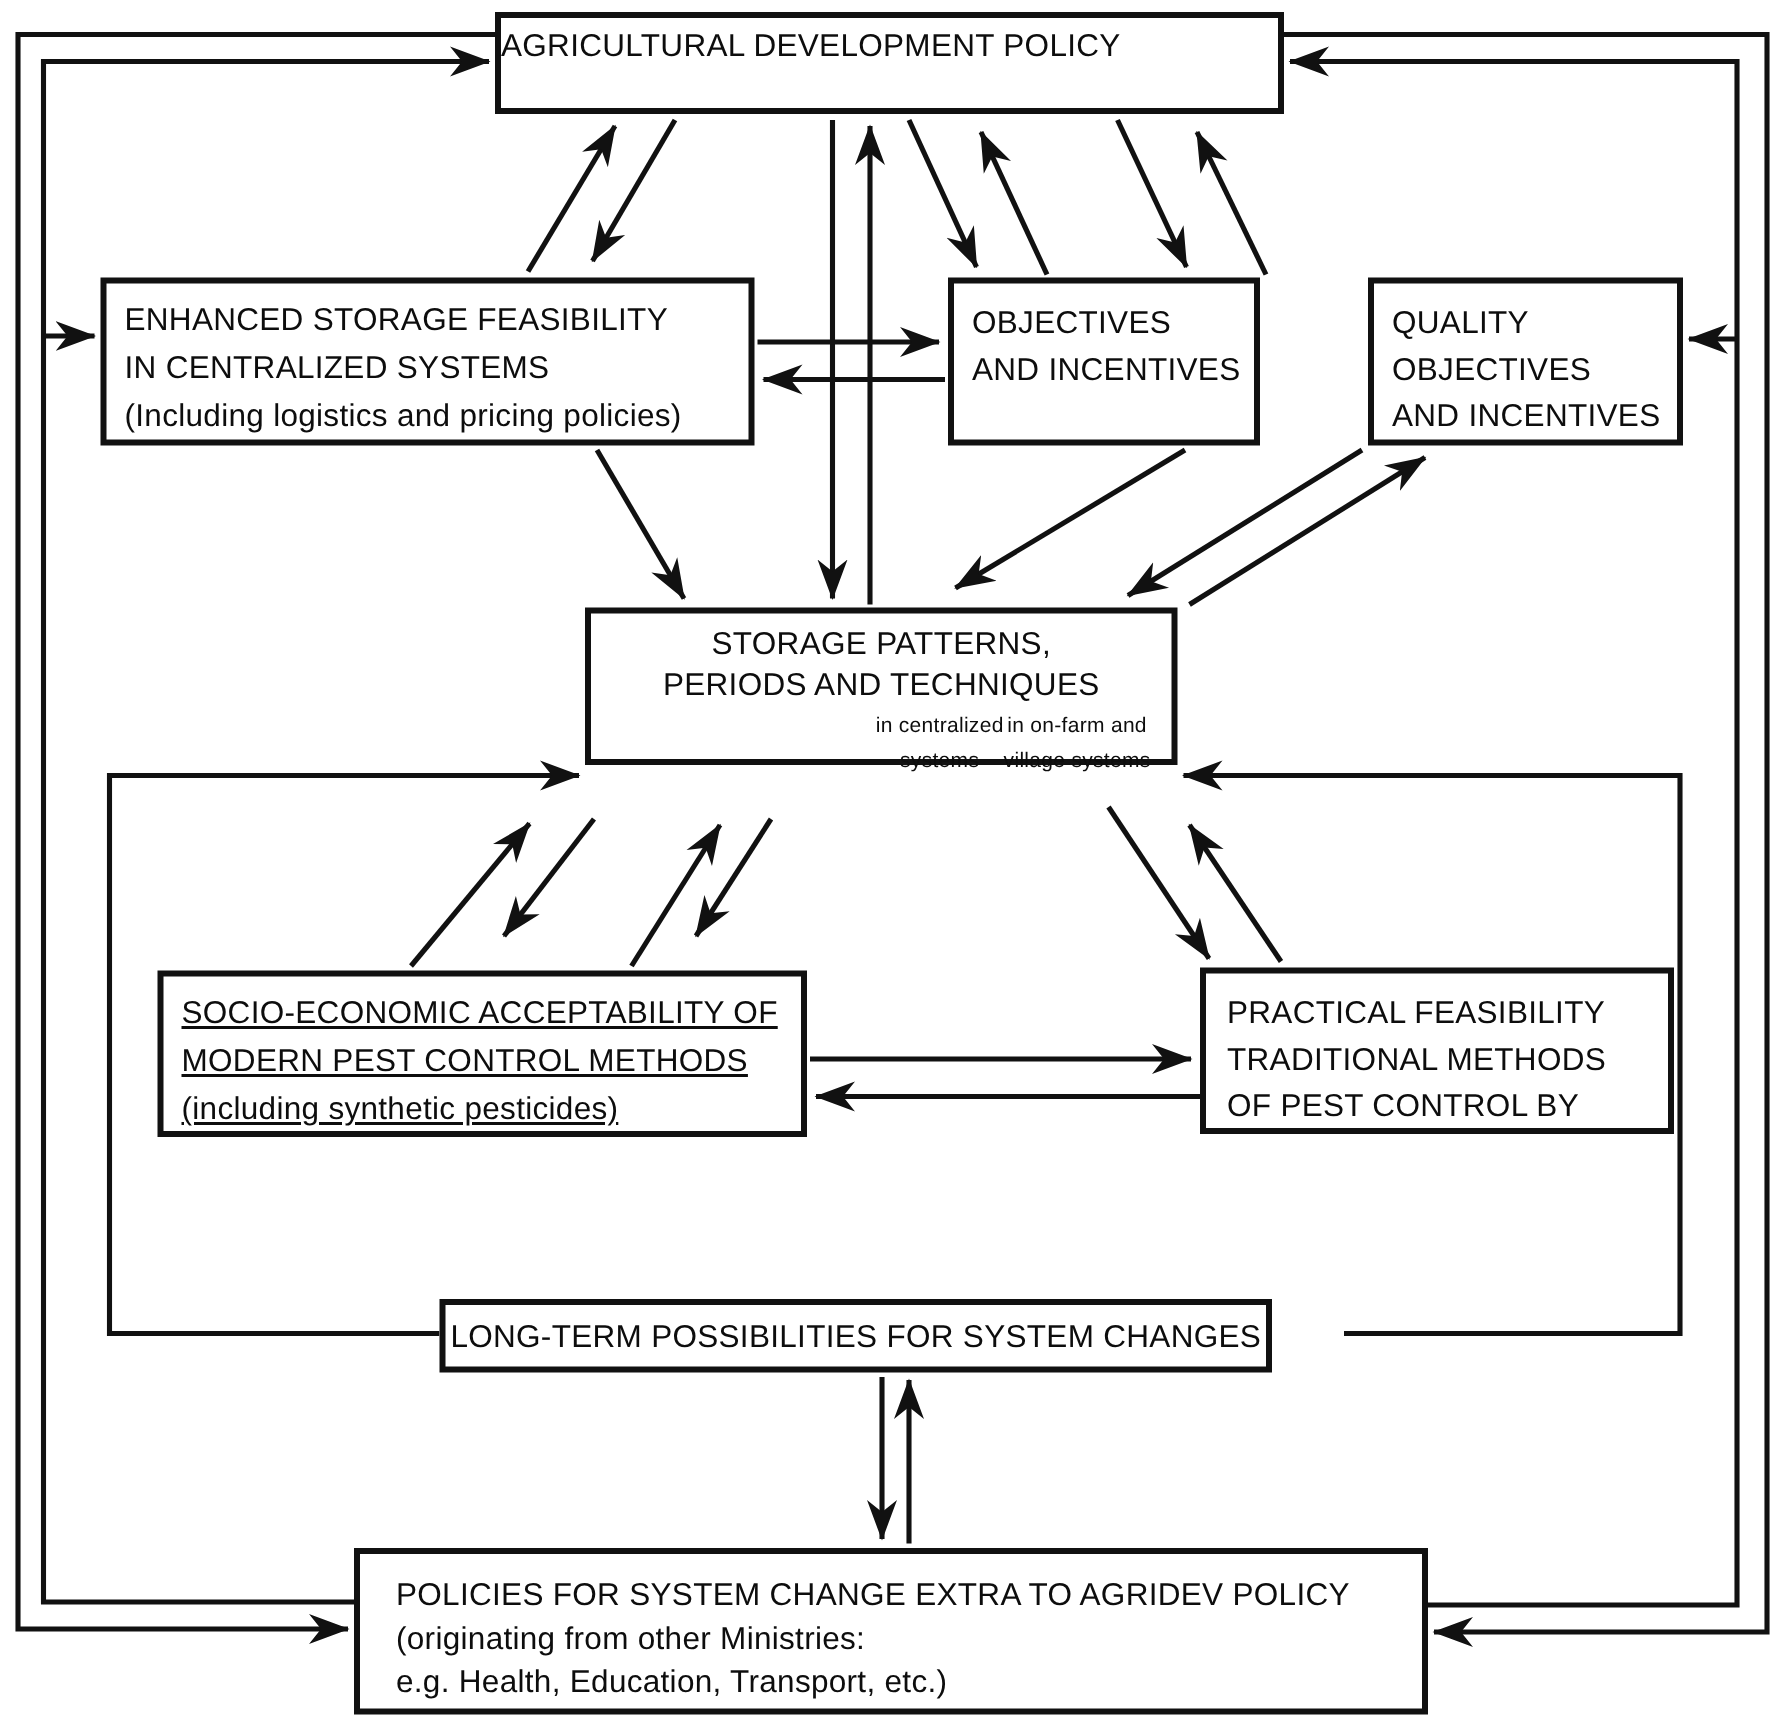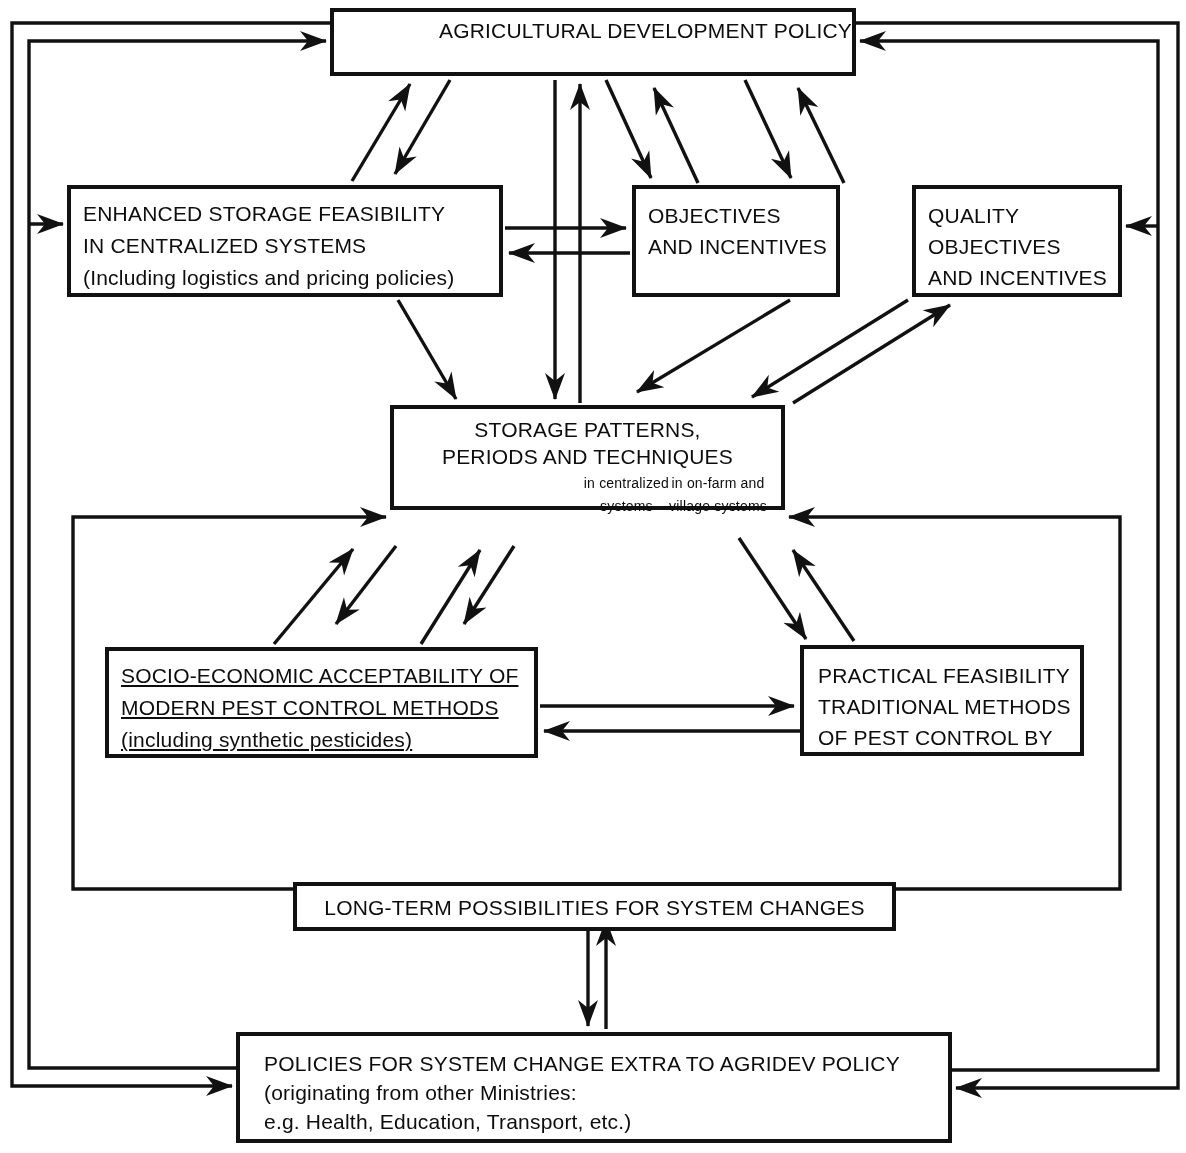--- a/index.html
+++ b/index.html
@@ -6,30 +6,30 @@
   #canvas{
     position:relative;width:1186px;height:1153px;background:#ffffff;
     font-family:"Liberation Sans",sans-serif;color:#0d0d0d;overflow:hidden;
   }
   #wires{position:absolute;left:0;top:0;z-index:1;}
   .box{
     position:absolute;box-sizing:border-box;border:4px solid #111111;
     background:#ffffff;z-index:2;font-size:21px;letter-spacing:.2px;
   }
   .box .ln{white-space:nowrap;}
-  .agridev{left:330px;top:8px;width:526px;height:68px;text-align:right;padding-top:5px;line-height:28px;}
+  .agridev{left:330px;top:8px;width:526px;height:68px;text-align:left;padding-top:5px;line-height:28px;}
   .enhanced{left:67px;top:185px;width:436px;height:112px;padding:9px 0 0 12px;line-height:32px;}
   .production{left:632px;top:185px;width:208px;height:112px;padding:11px 0 0 12px;line-height:31px;}
   .quality{left:912px;top:185px;width:210px;height:112px;padding:11px 0 0 12px;line-height:31px;}
   .storage{left:390px;top:405px;width:395px;height:105px;text-align:center;padding-top:7px;line-height:27px;}
   .storage .subrow{display:flex;justify-content:flex-end;padding:2px 14px 0 10px;font-size:14px;line-height:23px;}
   .storage .subcol{text-align:center;}
   .socio{left:105px;top:647px;width:433px;height:111px;padding:9px 0 0 12px;line-height:32px;text-decoration:underline;}
-  .practical{left:800px;top:645px;width:284px;height:111px;padding:11px 0 0 14px;line-height:31px;}
-  .longterm{left:293px;top:866px;width:603px;height:49px;text-align:center;padding-top:9px;line-height:26px;margin-top:16px;}
+  .practical{left:800px;top:645px;width:316px;height:111px;padding:11px 0 0 14px;line-height:31px;}
+  .longterm{left:293px;top:866px;width:555px;height:49px;text-align:center;padding-top:9px;line-height:26px;}
   .policies{left:236px;top:1032px;width:716px;height:111px;padding:13px 0 0 24px;line-height:29px;}
   .policies .r{padding-right:22px;}
 </style>
 </head>
 <body>
 
 <div id="canvas">
 
   <svg id="wires" width="1186" height="1153" viewBox="0 0 1186 1153">
     <defs>

